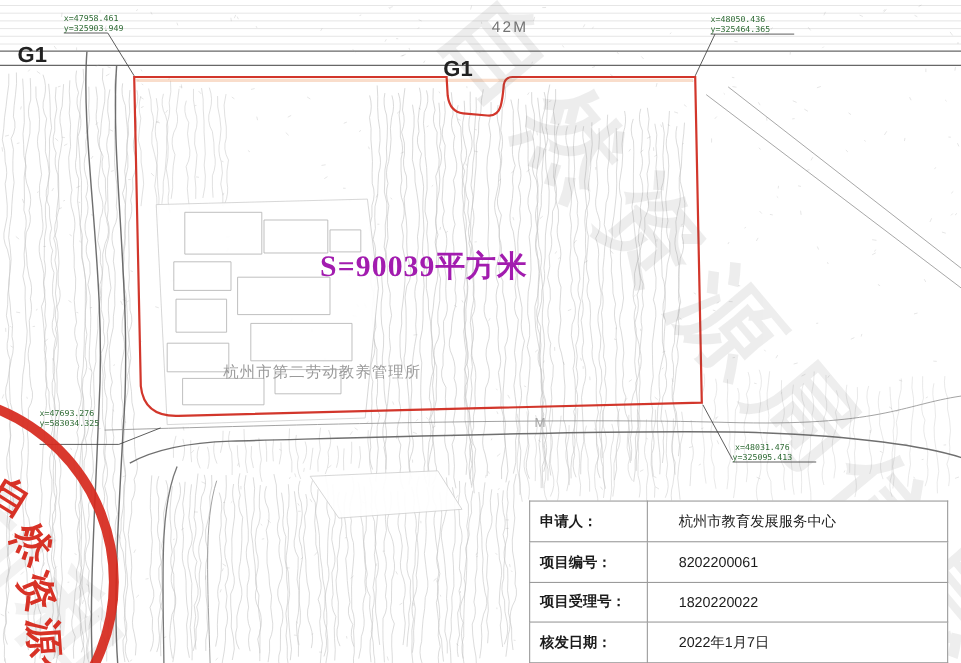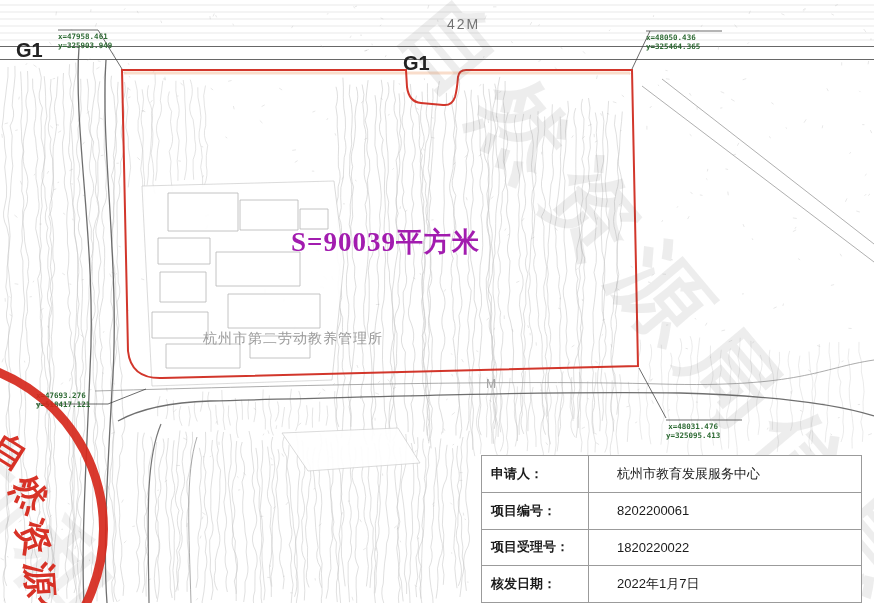--- a/index.html
+++ b/index.html
@@ -14,21 +14,21 @@
   .road-name{left:327px;top:9px;font-size:25px;font-weight:700;letter-spacing:5px;}
   .road-width{left:447px;top:16px;font-size:14px;color:#737373;letter-spacing:2px;z-index:3;}
   .road-width-b{left:486px;top:377px;font-size:12px;color:#a5a5a5;z-index:3;}
   .g1{font-size:20px;font-weight:700;color:#222;}
   .g1-left{left:16px;top:39px;}
   .g1-center{left:403px;top:52px;}
   .area-label{left:291px;top:224px;font-size:27px;font-weight:600;letter-spacing:1px;
     font-family:"Liberation Serif", serif;color:#a21caf;}
   .facility{left:203px;top:330px;font-size:14px;color:#9a9a9a;letter-spacing:1px;}
   .coord{position:absolute;z-index:4;font-family:"DejaVu Sans Mono", monospace;
-    font-size:7.5px;font-weight:700;line-height:1.15;color:var(--coord,#2d6a33);margin-top:20px;}
+    font-size:7.5px;font-weight:400;line-height:1.15;color:var(--coord,#2d6a33);}
   .coord span{display:block;}
   .wm{position:absolute;z-index:2;font-family:"Liberation Serif", serif;font-weight:700;
     white-space:nowrap;transform-origin:0 0;pointer-events:none;}
   .wm1{left:470px;top:-30px;transform:rotate(50deg);font-size:92px;letter-spacing:16px;
     color:#5a5a5a;opacity:.10;}
   .wm2{left:-60px;top:330px;transform:rotate(50deg);font-size:92px;letter-spacing:16px;
     color:#5a5a5a;opacity:.08;}
   .stamp-ring{position:absolute;z-index:5;left:-240px;top:355px;width:330px;height:330px;
     border:9px solid var(--stamp,#d6281c);border-radius:50%;opacity:.92;}
   .stamp-char{position:absolute;z-index:5;font-size:35px;font-weight:700;
@@ -742,21 +742,21 @@
   <div class="coord" style="left:58px;top:13px;">
     <span>x=47958.461</span>
     <span>y=325903.949</span>
   </div>
   <div class="coord" style="left:646px;top:14px;">
     <span>x=48050.436</span>
     <span>y=325464.365</span>
   </div>
   <div class="coord" style="left:36px;top:372px;">
     <span>x=47693.276</span>
-    <span>y=518417.121</span>
+    <span>y=583034.325</span>
   </div>
   <div class="coord" style="left:666px;top:403px;text-align:center;">
     <span>x=48031.476</span>
     <span>y=325095.413</span>
   </div>
 
   <div class="stamp-ring"></div>
   <div class="stamp-char" style="left:-8px;top:428px;transform:rotate(32deg);">自</div>
   <div class="stamp-char" style="left:12px;top:470px;transform:rotate(50deg);">然</div>
   <div class="stamp-char" style="left:16px;top:514px;transform:rotate(68deg);">资</div>

